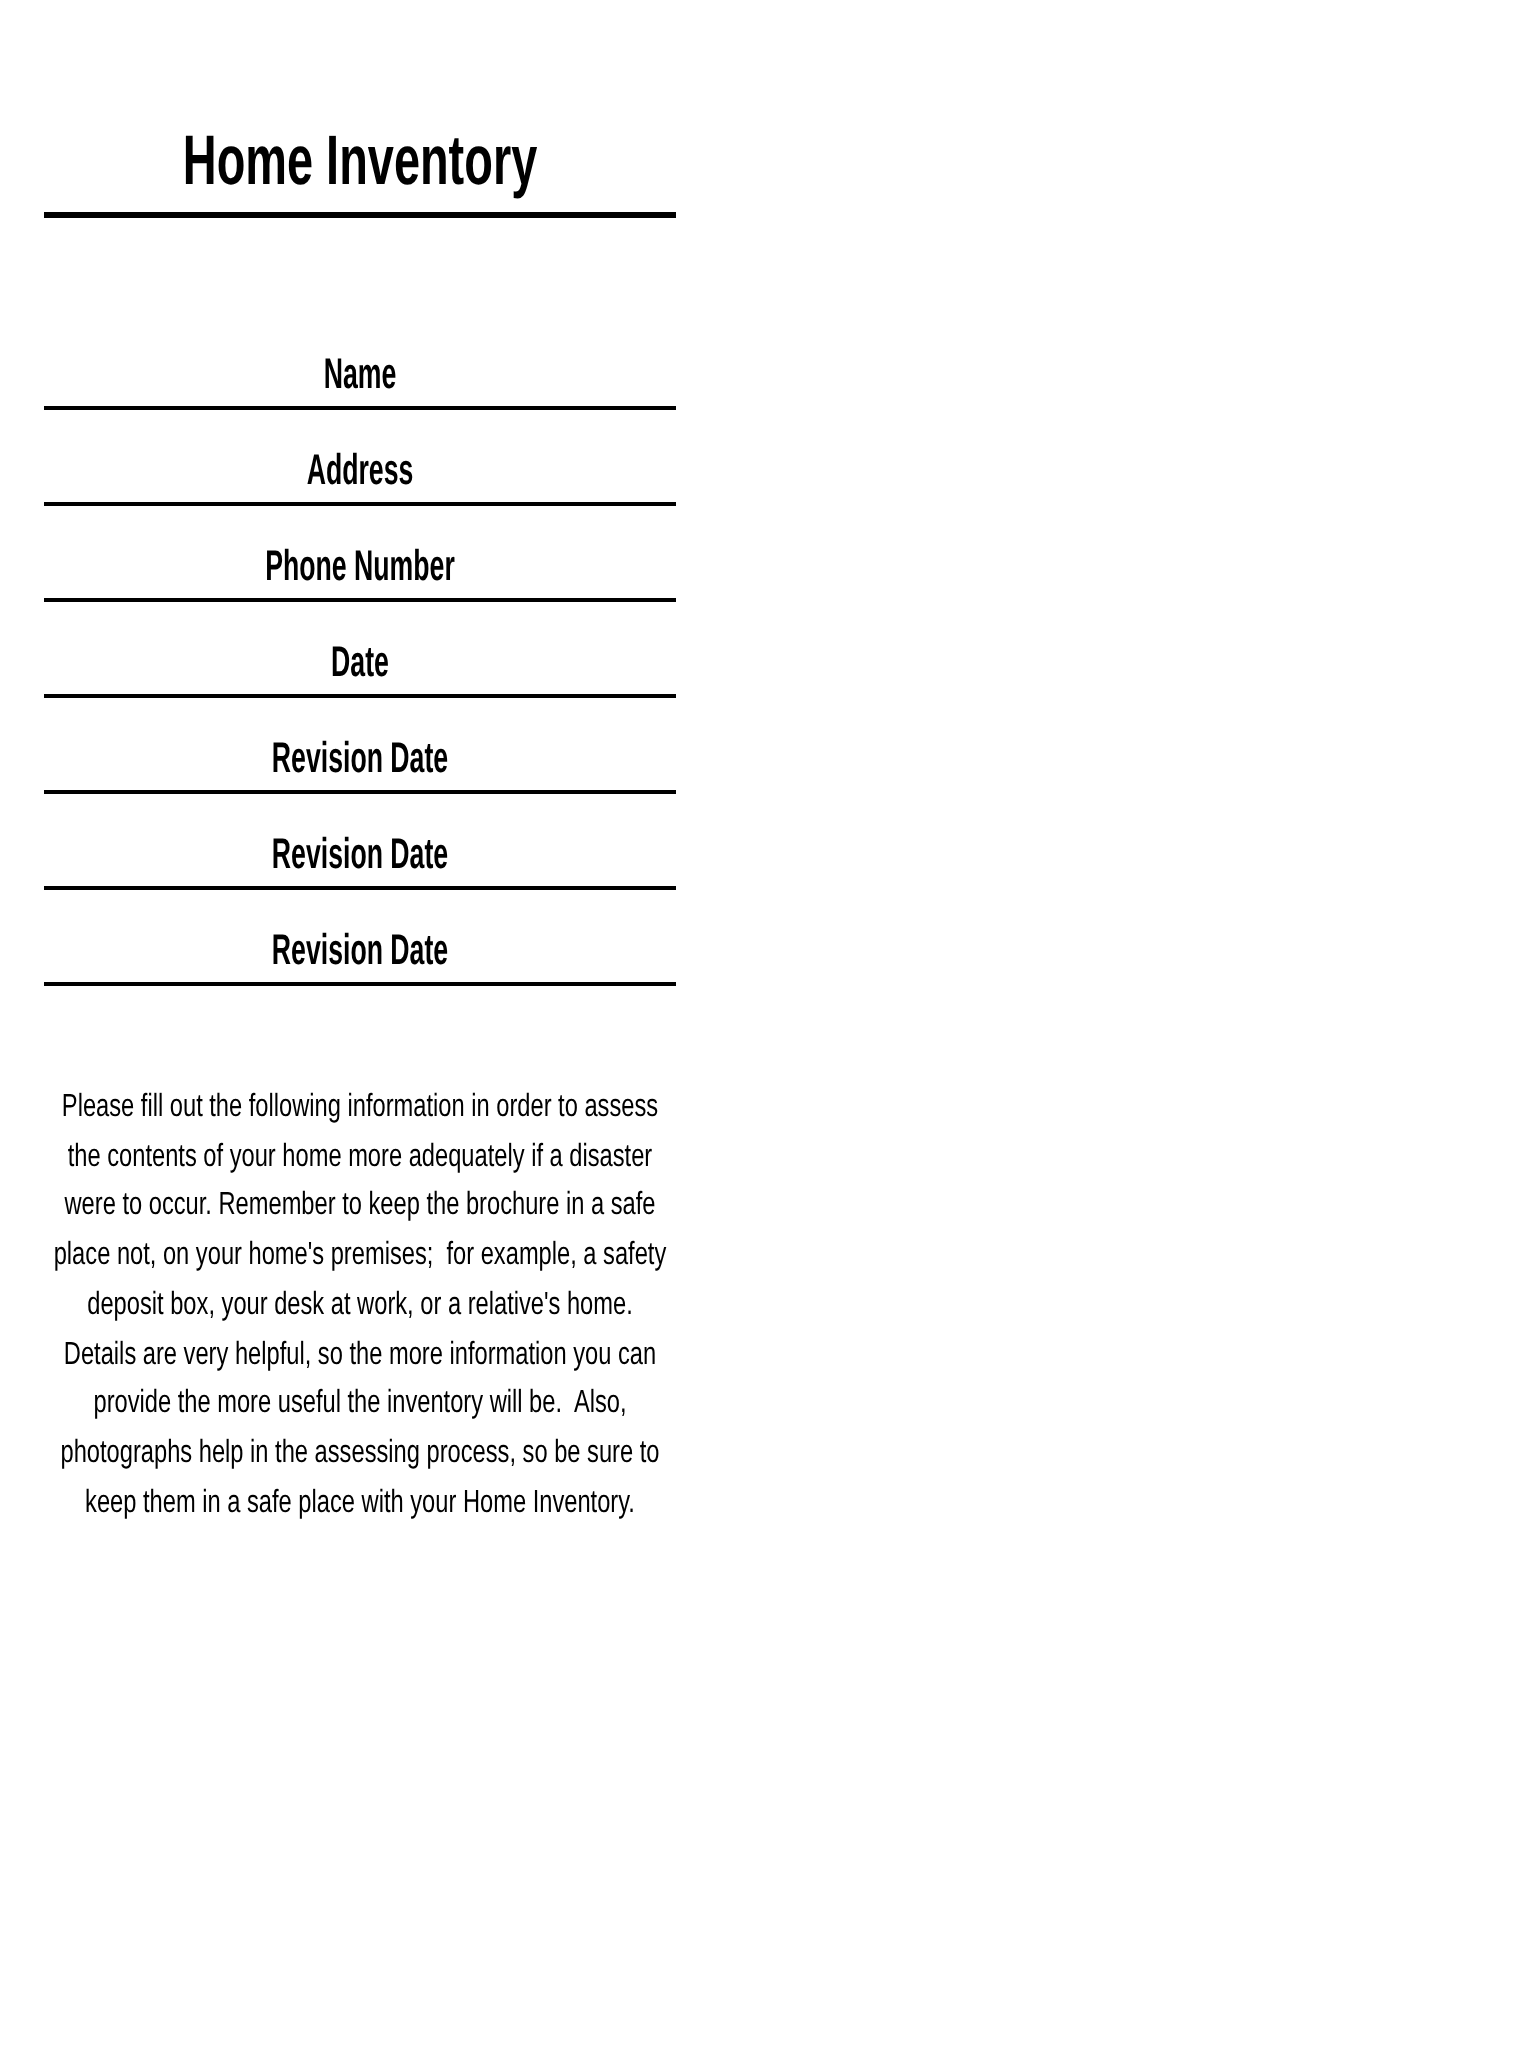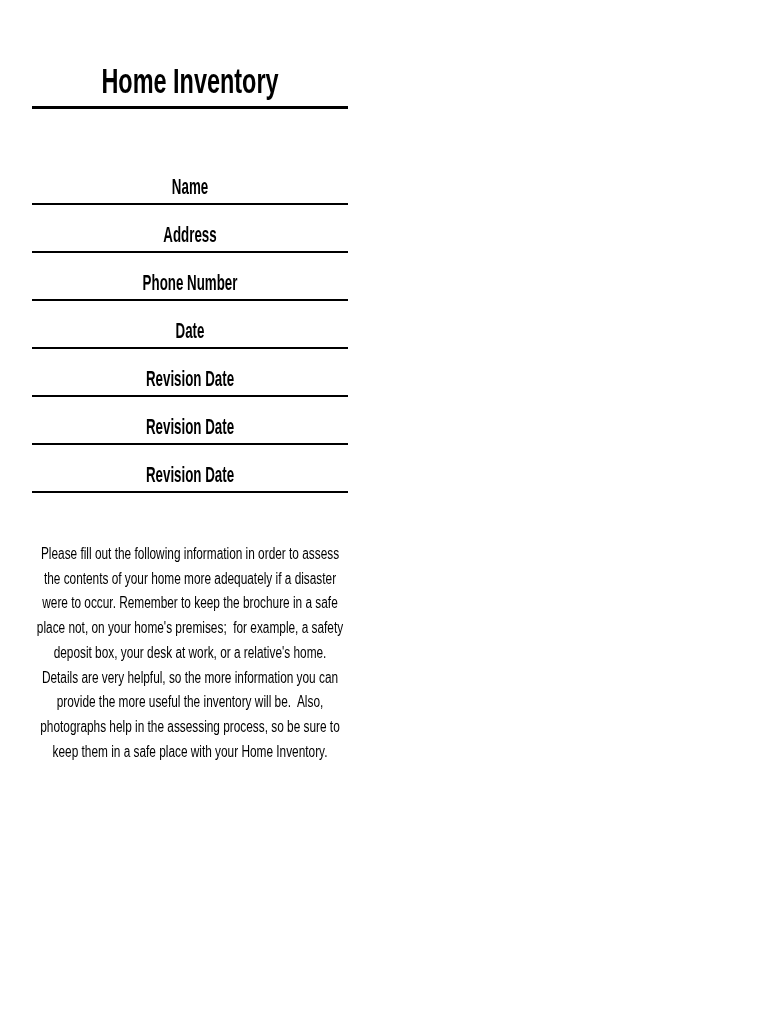--- a/index.html
+++ b/index.html
@@ -11,21 +11,21 @@
     position: relative;
     width: 770px;
     height: 1024px;
     background: #ffffff;
     overflow: hidden;
     font-family: "Liberation Sans", sans-serif;
     color: #000000;
   }
   .col {
     position: absolute;
-    left: 32px;
+    left: 22px;
     top: 0;
     width: 316px;
     height: 100%;
   }
   .doc-title {
     position: absolute;
     top: 63px;
     left: 0;
     width: 316px;
     margin: 0;

